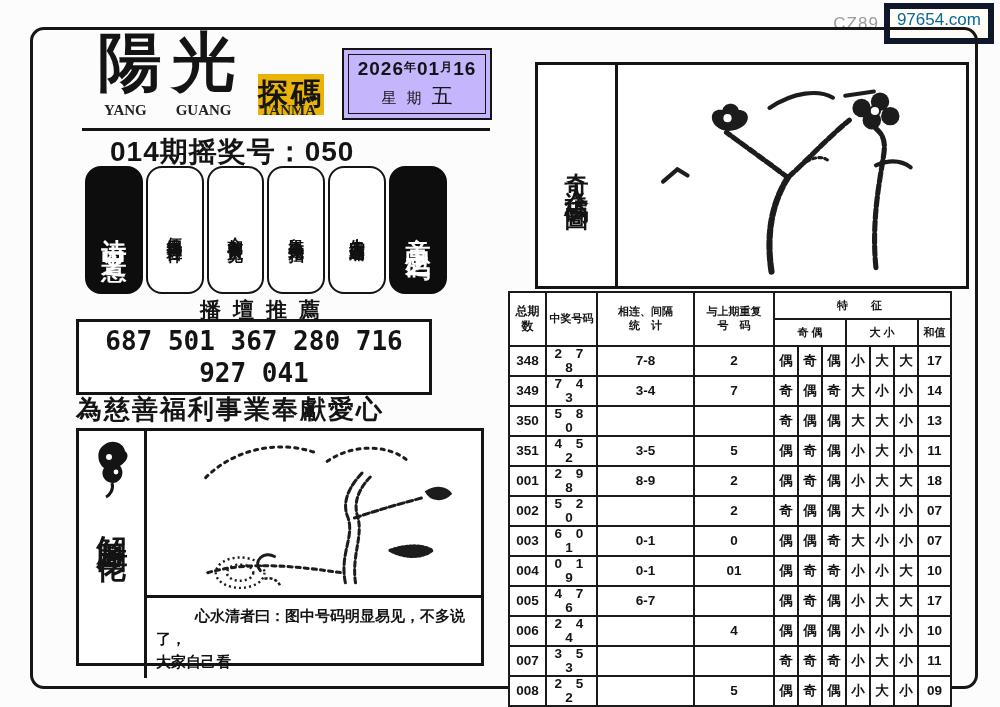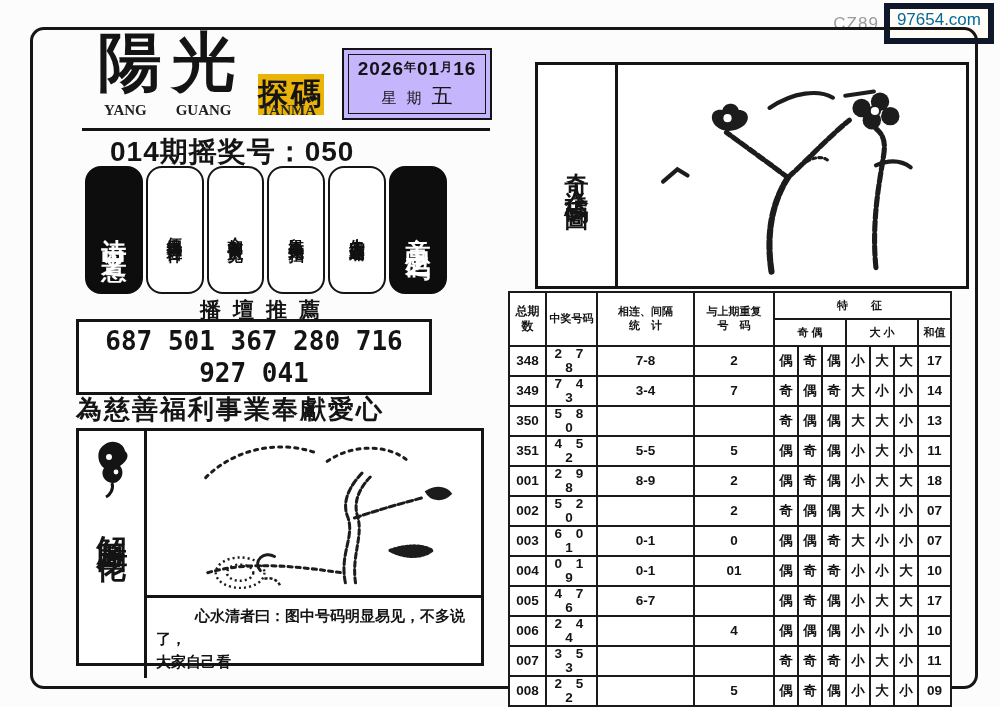--- a/index.html
+++ b/index.html
@@ -264,21 +264,21 @@
             <td>偶</td>
             <td>偶</td>
             <td>大</td>
             <td>大</td>
             <td>小</td>
             <td>13</td>
           </tr>
           <tr>
             <td>351</td>
             <td class="digits">4 5 2</td>
-            <td>5-5</td>
+            <td>3-5</td>
             <td>5</td>
             <td>偶</td>
             <td>奇</td>
             <td>偶</td>
             <td>小</td>
             <td>大</td>
             <td>小</td>
             <td>11</td>
           </tr>
           <tr>

